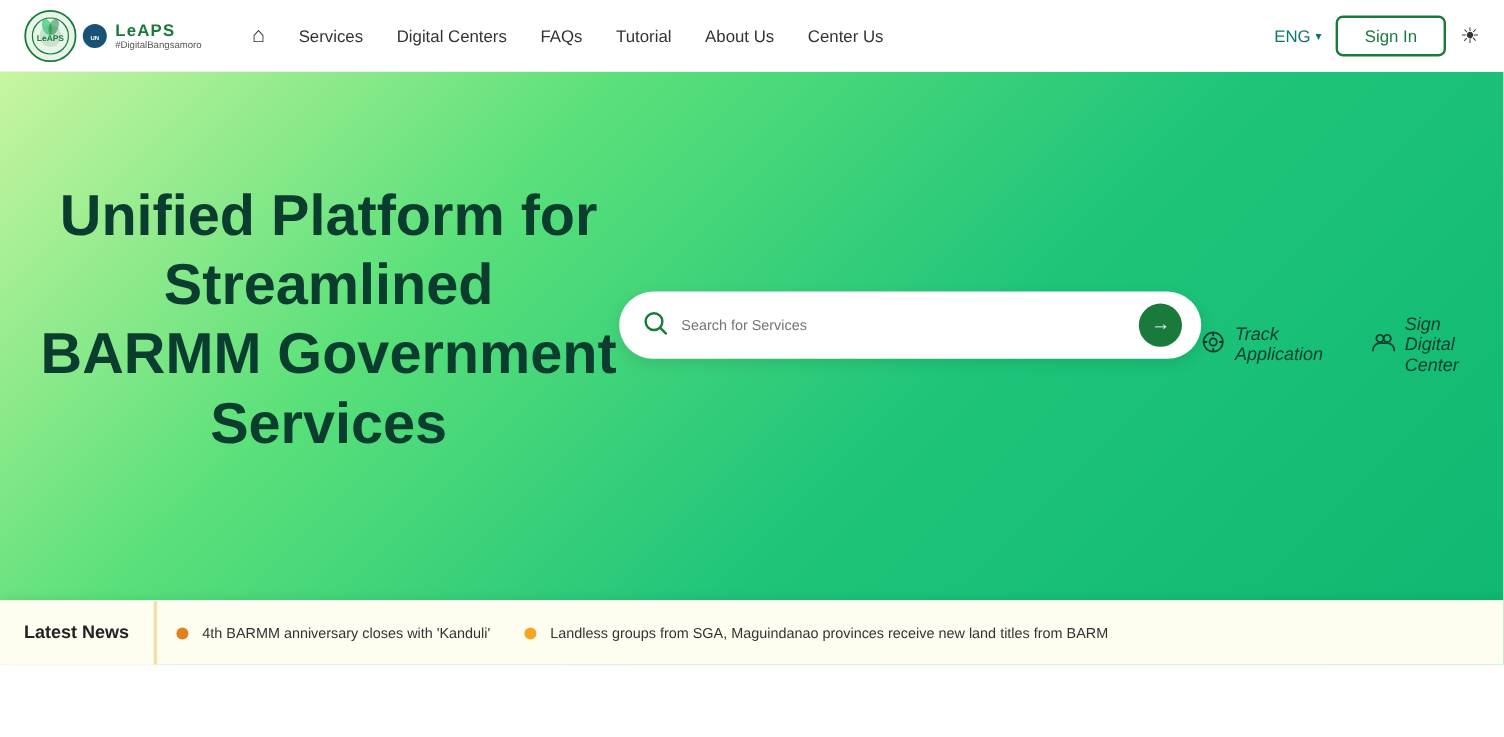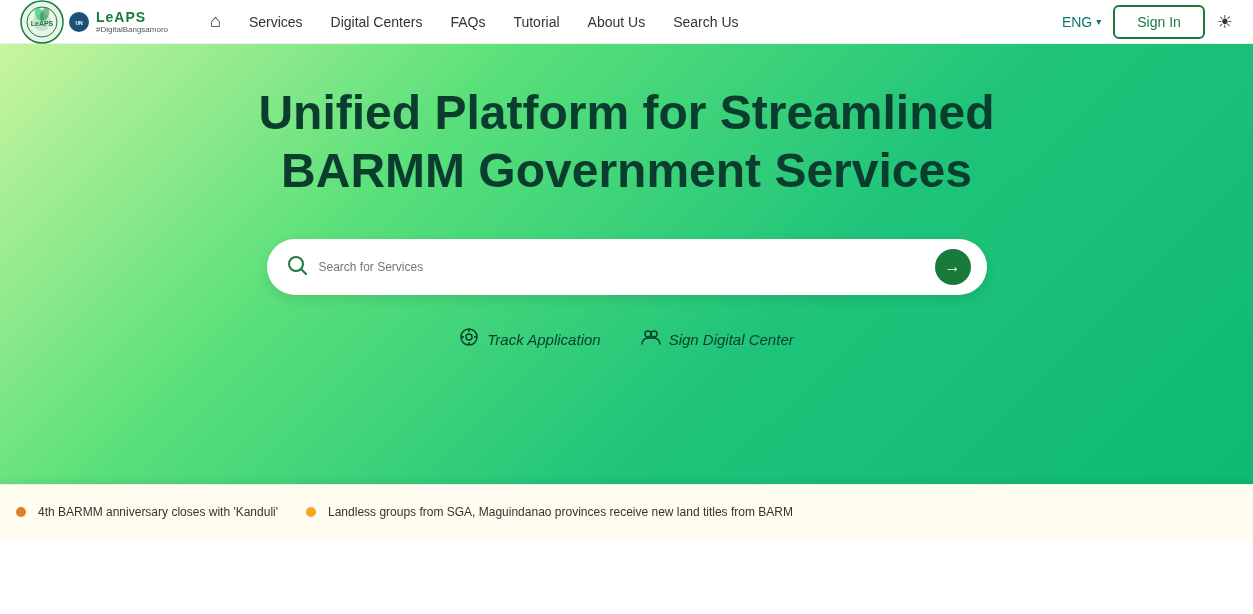--- a/index.html
+++ b/index.html
@@ -14,21 +14,21 @@
       height: 614px;
       overflow: hidden;
       position: relative;
     }
 
     
     .navbar {
       display: flex;
       align-items: center;
       background: #ffffff;
-      height: 44px;
+      height: 60px;
       padding: 0 20px;
       gap: 30px;
       border-bottom: 1px solid #eee;
       position: relative;
       z-index: 10;
     }
 
     .logo-area {
       display: flex;
       align-items: center;
@@ -111,21 +111,20 @@
       font-size: 18px;
       cursor: pointer;
       color: #333;
     }
 
     
     .hero {
       background: linear-gradient(135deg, #c8f5a0 0%, #5ae07a 30%, #1fc47a 60%, #0db870 100%);
       min-height: 494px;
       display: flex;
-      flex-direction: column;
       align-items: center;
       justify-content: flex-start;
       padding: 40px 32px 80px;
       position: relative;
     }
 
     .hero-title {
       font-size: 48px;
       font-weight: 800;
       color: #0a3d2e;
@@ -289,21 +288,21 @@
     </div>
   </div>
 
   <div class="nav-links">
     <a class="nav-home-icon" title="Home">⌂</a>
     <a class="nav-link">Services</a>
     <a class="nav-link">Digital Centers</a>
     <a class="nav-link">FAQs</a>
     <a class="nav-link">Tutorial</a>
     <a class="nav-link">About Us</a>
-    <a class="nav-link">Search Us</a>
+    <a class="nav-link">Center Us</a>
   </div>
 
   <div class="nav-right">
     <div class="lang-selector">
       <span>ENG</span>
       <span class="lang-chevron">▾</span>
     </div>
     <button class="sign-in-btn">Sign In</button>
     <span class="theme-icon">☀</span>
   </div>
@@ -348,20 +347,21 @@
           <path d="M1 17c0-3.314 2.686-6 6-6" stroke="#0a3d2e" stroke-width="1.5" stroke-linecap="round"></path>
           <path d="M13 11c3.314 0 6 2.686 6 6" stroke="#0a3d2e" stroke-width="1.5" stroke-linecap="round"></path>
           <path d="M7 11h6" stroke="#0a3d2e" stroke-width="1.5" stroke-linecap="round"></path>
         </svg>
       </span>
       <span>Sign Digital Center</span>
     </div>
   </div>
 
   <div class="news-ticker">
+    <div class="news-label">Latest News</div>
     <div class="news-content">
       <span class="news-bullet" style="background:#e08020;"></span>
       <span class="news-item-text">4th BARMM anniversary closes with 'Kanduli'</span>
       <span class="news-bullet news-bullet-orange"></span>
       <span class="news-item-text">Landless groups from SGA, Maguindanao provinces receive new land titles from BARM</span>
     </div>
   </div>
 </section>
 
 </body></html>

